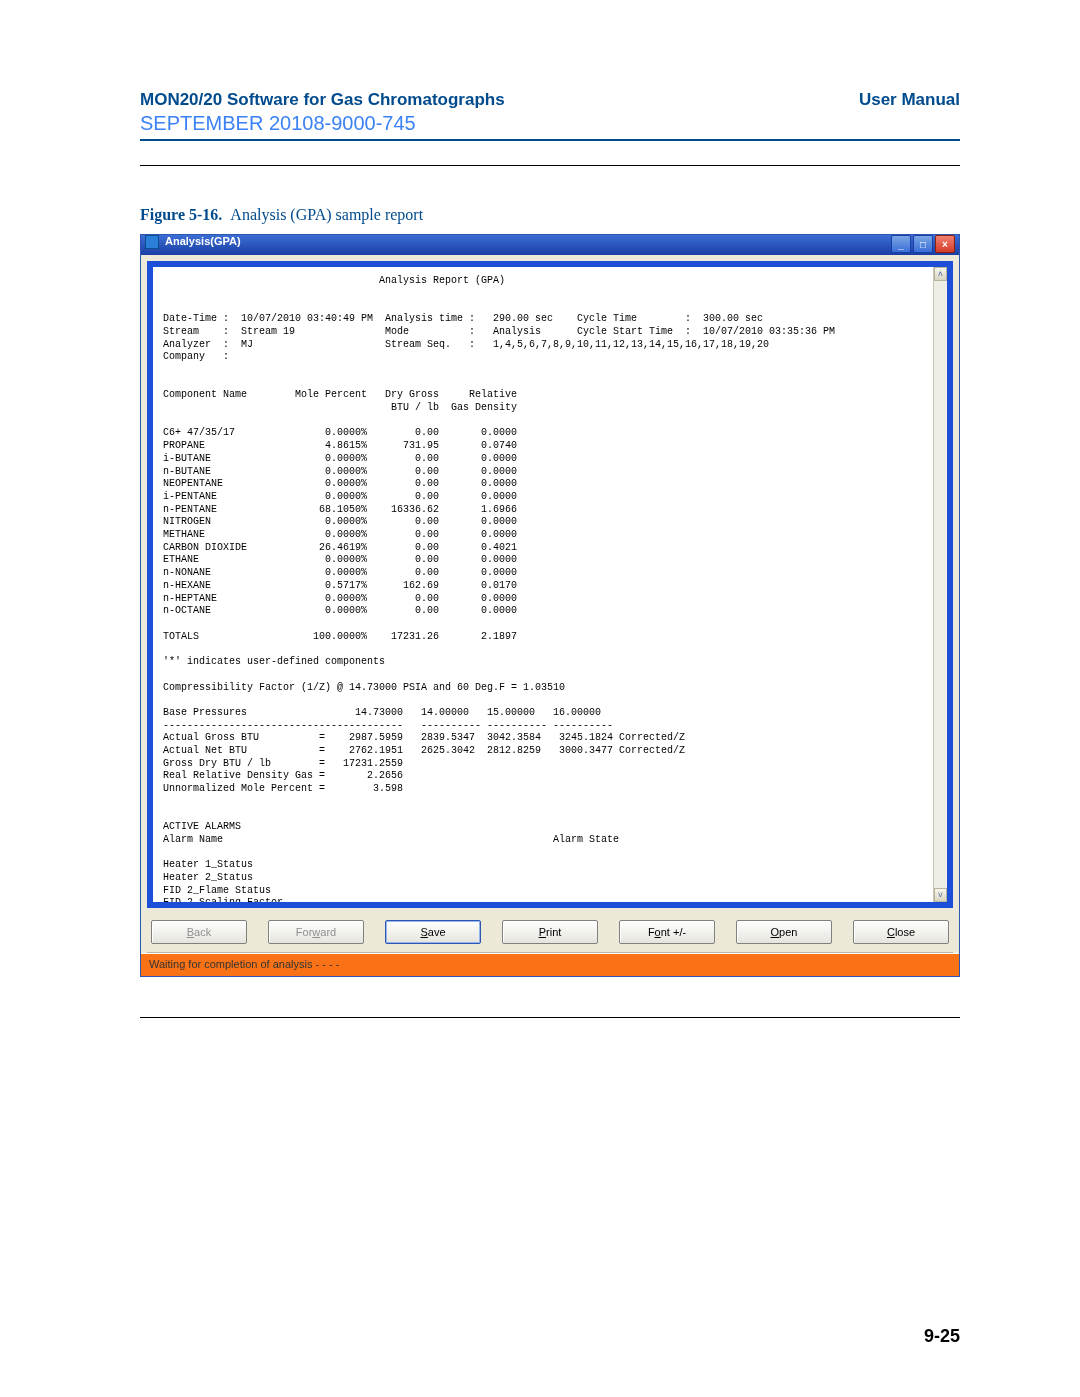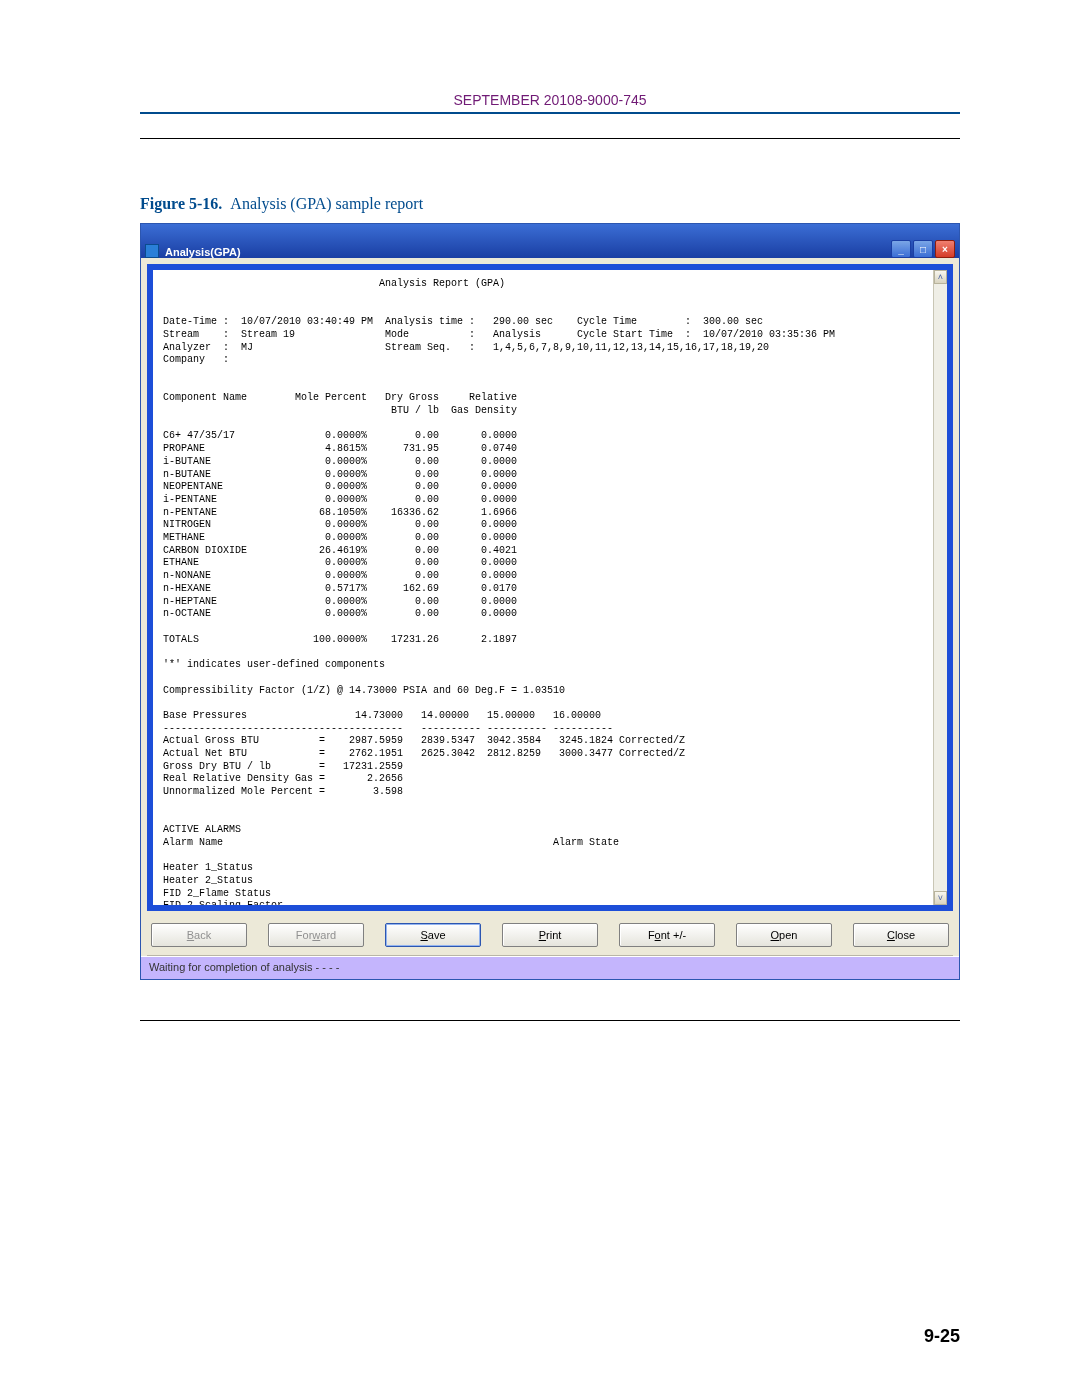--- a/index.html
+++ b/index.html
@@ -19,58 +19,58 @@
     position: relative;
   }
   .header-row1 {
     color: #004b8d;
     font-weight: bold;
     font-size: 17px;
     display: flex;
     justify-content: space-between;
   }
   .header-row2 {
-    color: #701a75;
-    font-size: 14px;
+    color: #3b82f6;
+    font-size: 20px;
     font-family: "Arial Narrow", Arial, sans-serif;
     display: flex;
-    justify-content: center;
+    justify-content: flex-start;
     margin-top: 2px;
   }
   hr.blue-rule {
     border: none;
     border-top: 2px solid #004b8d;
     margin: 4px 0 0 0;
   }
   hr.thin-rule {
     border: none;
     border-top: 1px solid #000;
     margin: 24px 0 14px 0;
   }
   .figure-caption {
     color: #004b8d;
     font-family: Georgia, serif;
     font-size: 16px;
-    margin: 56px 0 10px 0;
+    margin: 40px 0 10px 0;
   }
   .figure-caption .fig-label { font-weight: bold; }
   
   .win {
     border: 1px solid #2c56b0;
     background: #ece9d8;
     box-sizing: border-box;
     font-size: 11px;
     position: relative;
   }
   .titlebar {
     background: linear-gradient(to bottom, #3b6ed5 0%, #1a3ea3 100%);
     color: #fff;
-    height: 34px;
-    display: flex;
-    align-items: flex-end;
+    height: 20px;
+    display: flex;
+    align-items: flex-start;
     padding: 0 4px;
     font-weight: bold;
     font-size: 11px;
   }
   .titlebar-icon {
     width: 12px; height: 12px; background: #2a7fd8; border:1px solid #0b4c8f; margin-right:6px;
   }
   .titlebar-spacer { flex: 1; }
   .winbtn {
     width: 18px; height: 16px;
@@ -130,39 +130,43 @@
     align-items: center;
     justify-content: center;
     box-shadow: inset 1px 1px 0 #fff;
   }
   .btn.default { border:1px solid #2c56b0; box-shadow: 0 0 0 1px #93b4f0 inset, inset 1px 1px 0 #fff; }
   .btn.disabled { color: #909090; }
   hr.inner-sep {
     border:none; border-top:1px solid #b9b6a7; margin: 0 6px 0 6px;
   }
   .status-bar {
-    background: #c4b5fd;
+    background: #f97316;
     font-size: 11px;
     padding: 4px 8px 6px 8px;
     color: #333;
     border-top: 1px solid #fff;
   }
   .page-num {
     position: absolute;
     right: 120px;
     bottom: 50px;
     font-weight: bold;
     font-size: 18px;
   }
   .u { text-decoration: underline; }
 </style>
 </head>
 <body>
 
 <div class="page">
+  <div class="header-row1">
+    <span>MON20/20 Software for Gas Chromatographs</span>
+    <span>User Manual</span>
+  </div>
   <div class="header-row2">
     <span>SEPTEMBER 2010</span>
     <span>8-9000-745</span>
   </div>
   <hr class="blue-rule">
 
   <hr class="thin-rule">
 
   <p class="figure-caption">
     <span class="fig-label">Figure 5-16.</span>

